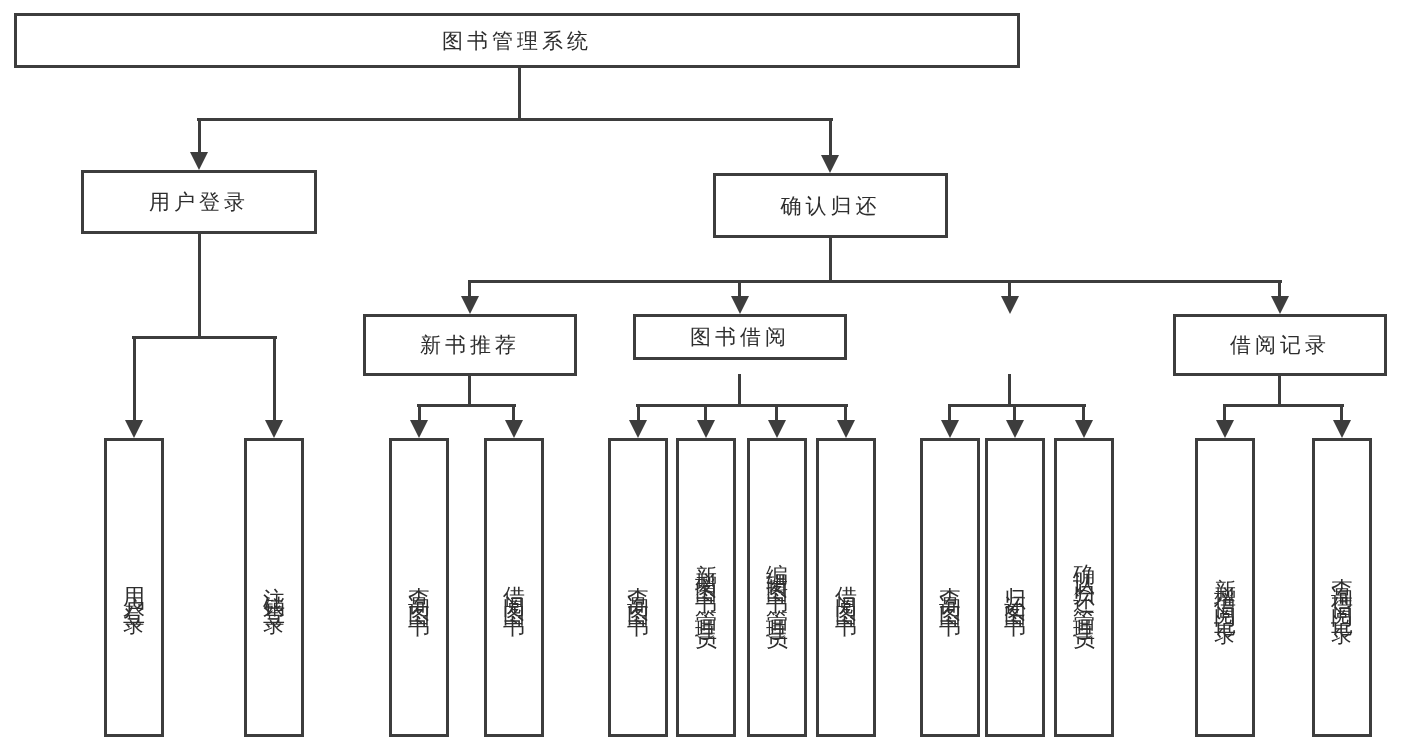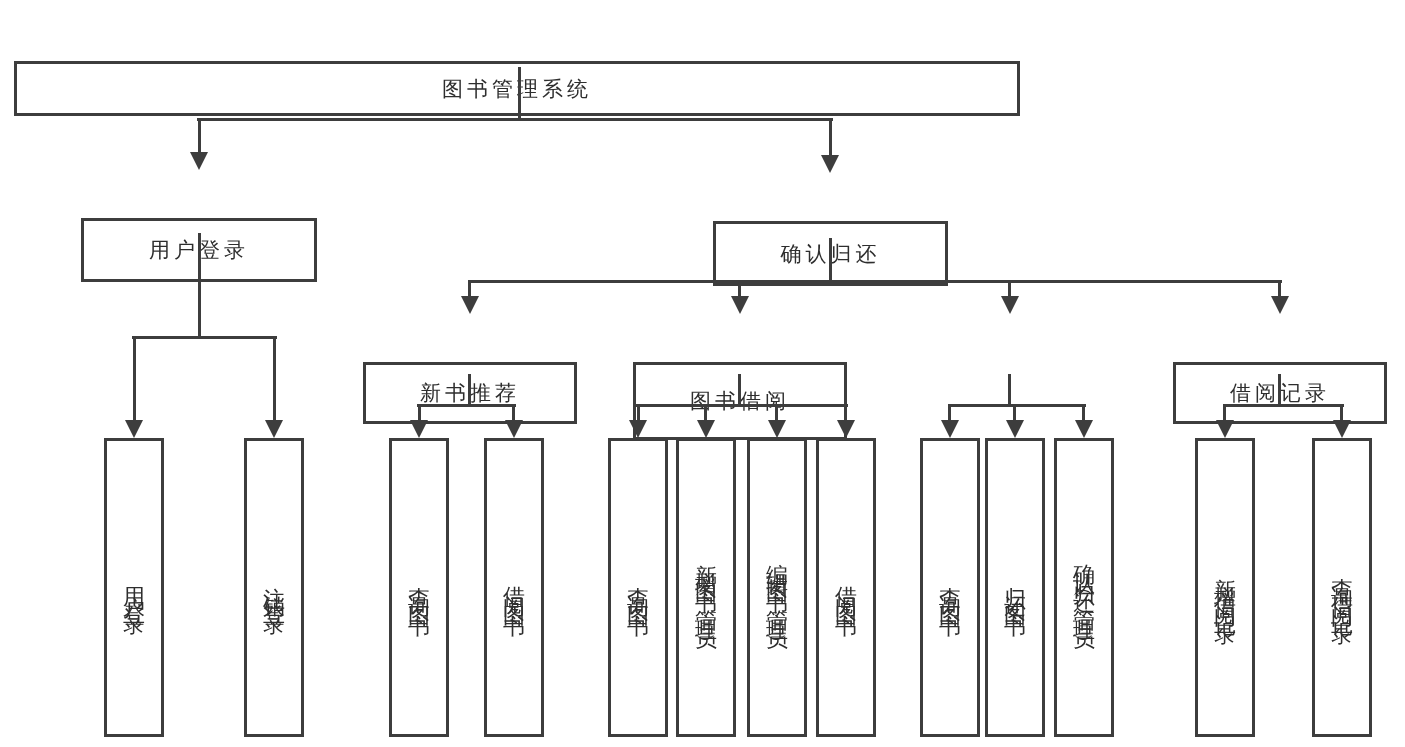--- a/index.html
+++ b/index.html
@@ -24,21 +24,20 @@
     border:3px solid var(--line);
     background:#ffffff;
     display:flex;
     align-items:center;
     justify-content:center;
     color:var(--text);
     font-size:21px;
     letter-spacing:4px;
     text-align:center;
     white-space:nowrap;
-    margin-top:48px;
   }
   .vbox{
     position:absolute;
     border:3px solid var(--line);
     background:#ffffff;
     display:flex;
     align-items:center;
     justify-content:center;
     color:var(--text);
     width:60px;
@@ -115,21 +114,21 @@
   <div class="vline" style="left:738px;top:280px;height:17px;"></div>
   <div class="arrow" style="left:731px;top:296px;"></div>
   <div class="vline" style="left:1008px;top:280px;height:17px;"></div>
   <div class="arrow" style="left:1001px;top:296px;"></div>
   <div class="vline" style="left:1278px;top:280px;height:17px;"></div>
   <div class="arrow" style="left:1271px;top:296px;"></div>
 
   <div class="box" style="left:363px;top:314px;width:214px;height:62px;">
     <span>新书推荐</span>
   </div>
-  <div class="box" style="left:633px;top:314px;width:214px;height:78px;">
+  <div class="box" style="left:633px;top:314px;width:214px;height:46px;">
     <span>图书借阅</span>
   </div>
   <div class="box" style="left:1173px;top:314px;width:214px;height:62px;">
     <span>借阅记录</span>
   </div>
 
   <div class="vline" style="left:468px;top:374px;height:31px;"></div>
   <div class="hline" style="left:417px;top:404px;width:99px;"></div>
   <div class="vline" style="left:418px;top:404px;height:17px;"></div>
   <div class="arrow" style="left:410px;top:420px;"></div>

